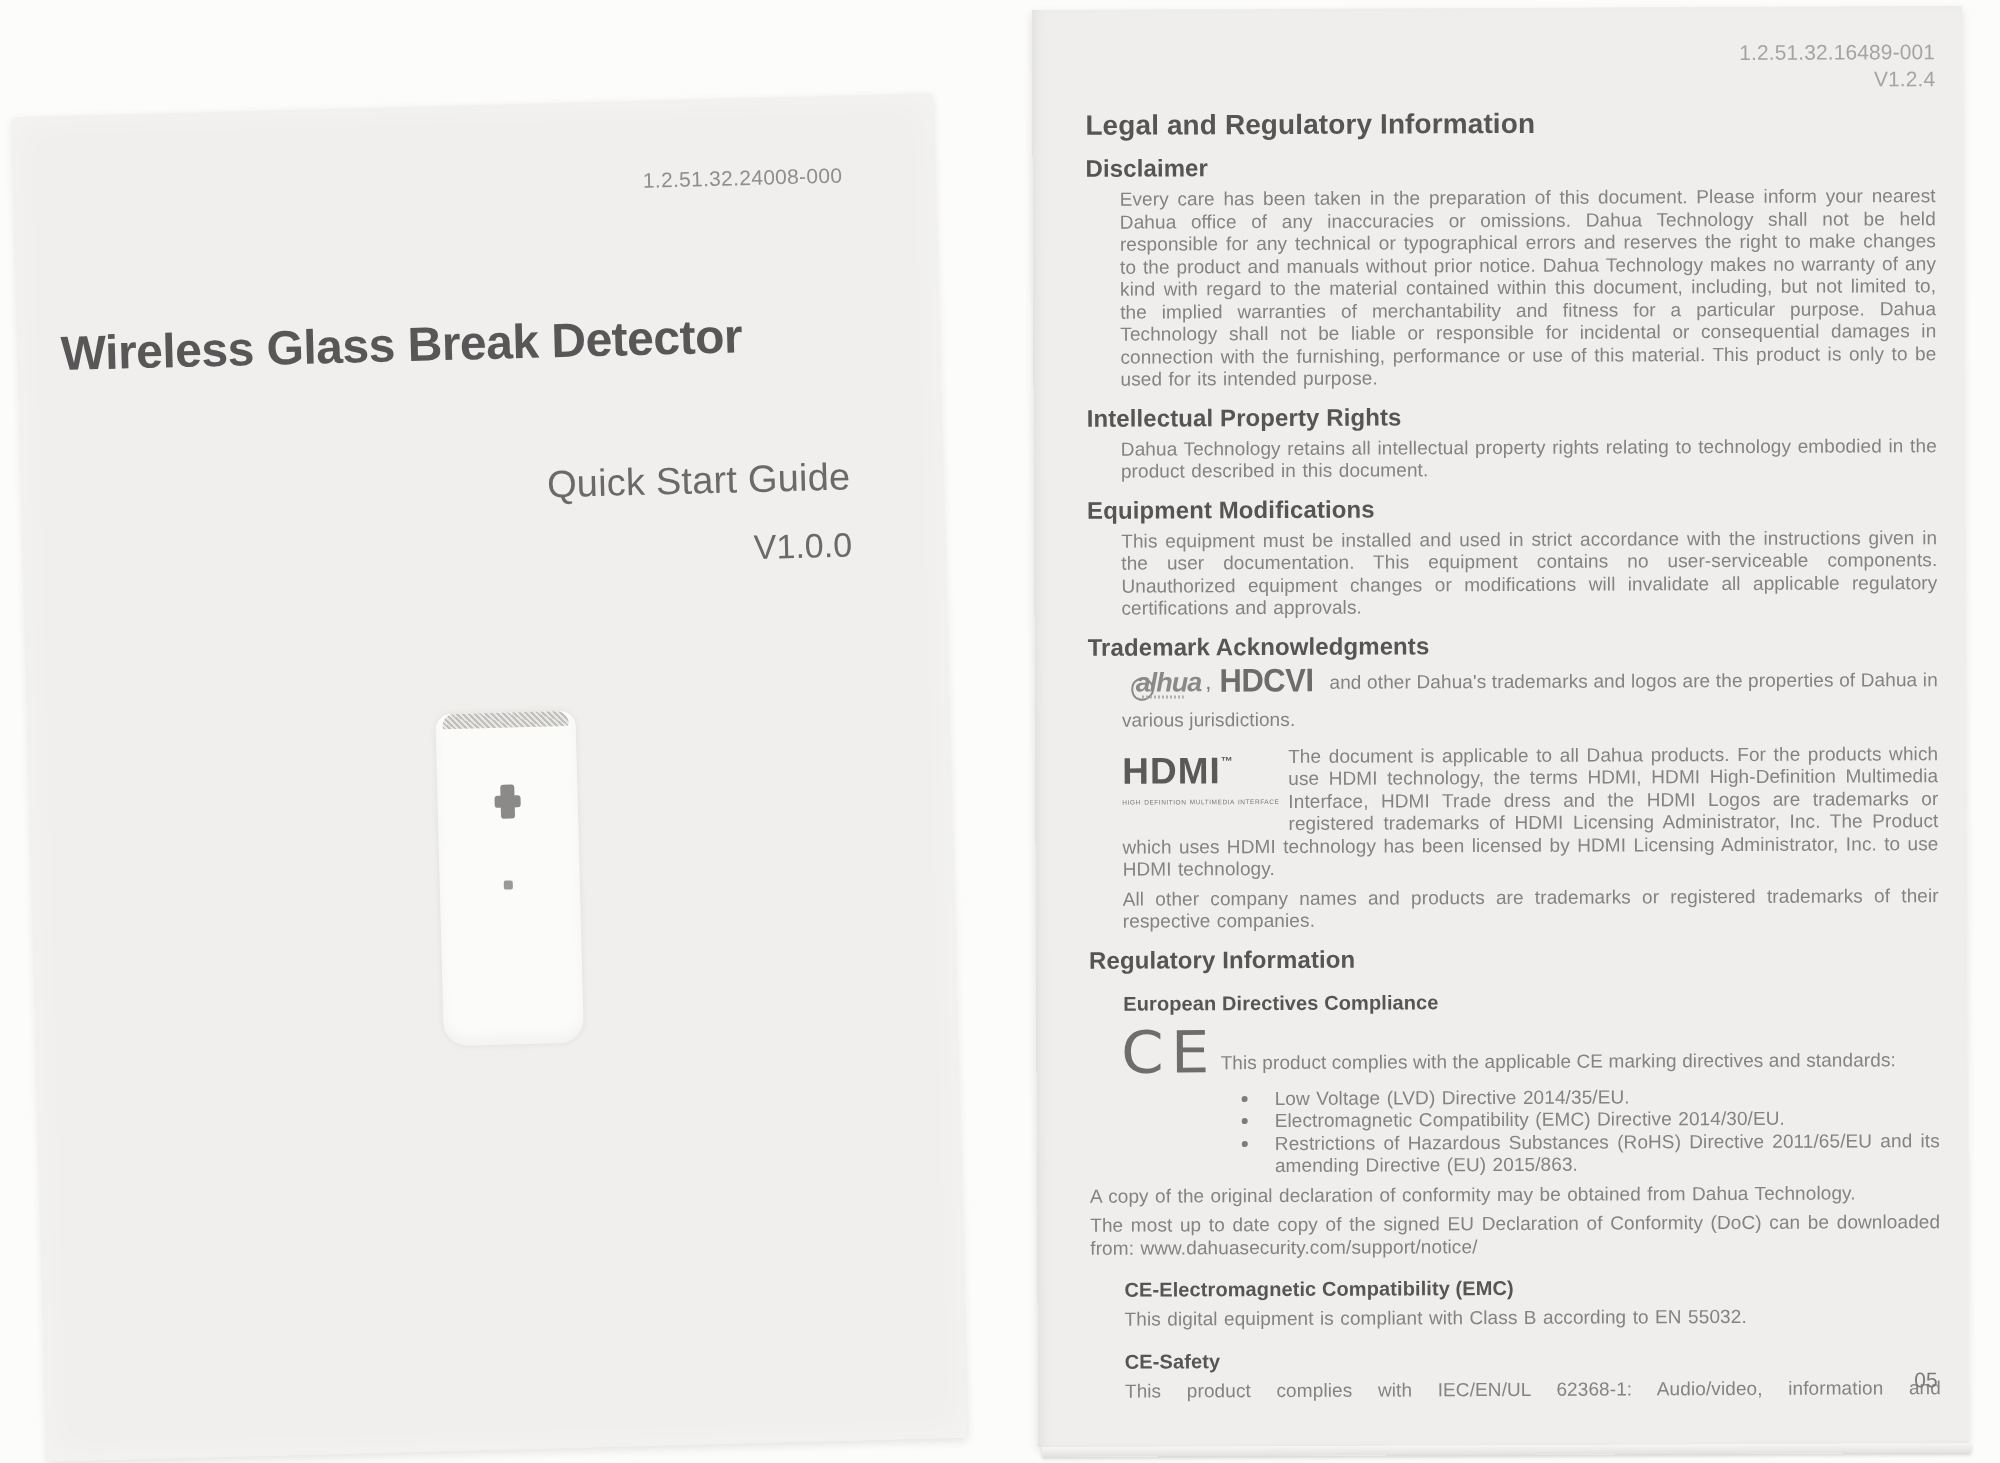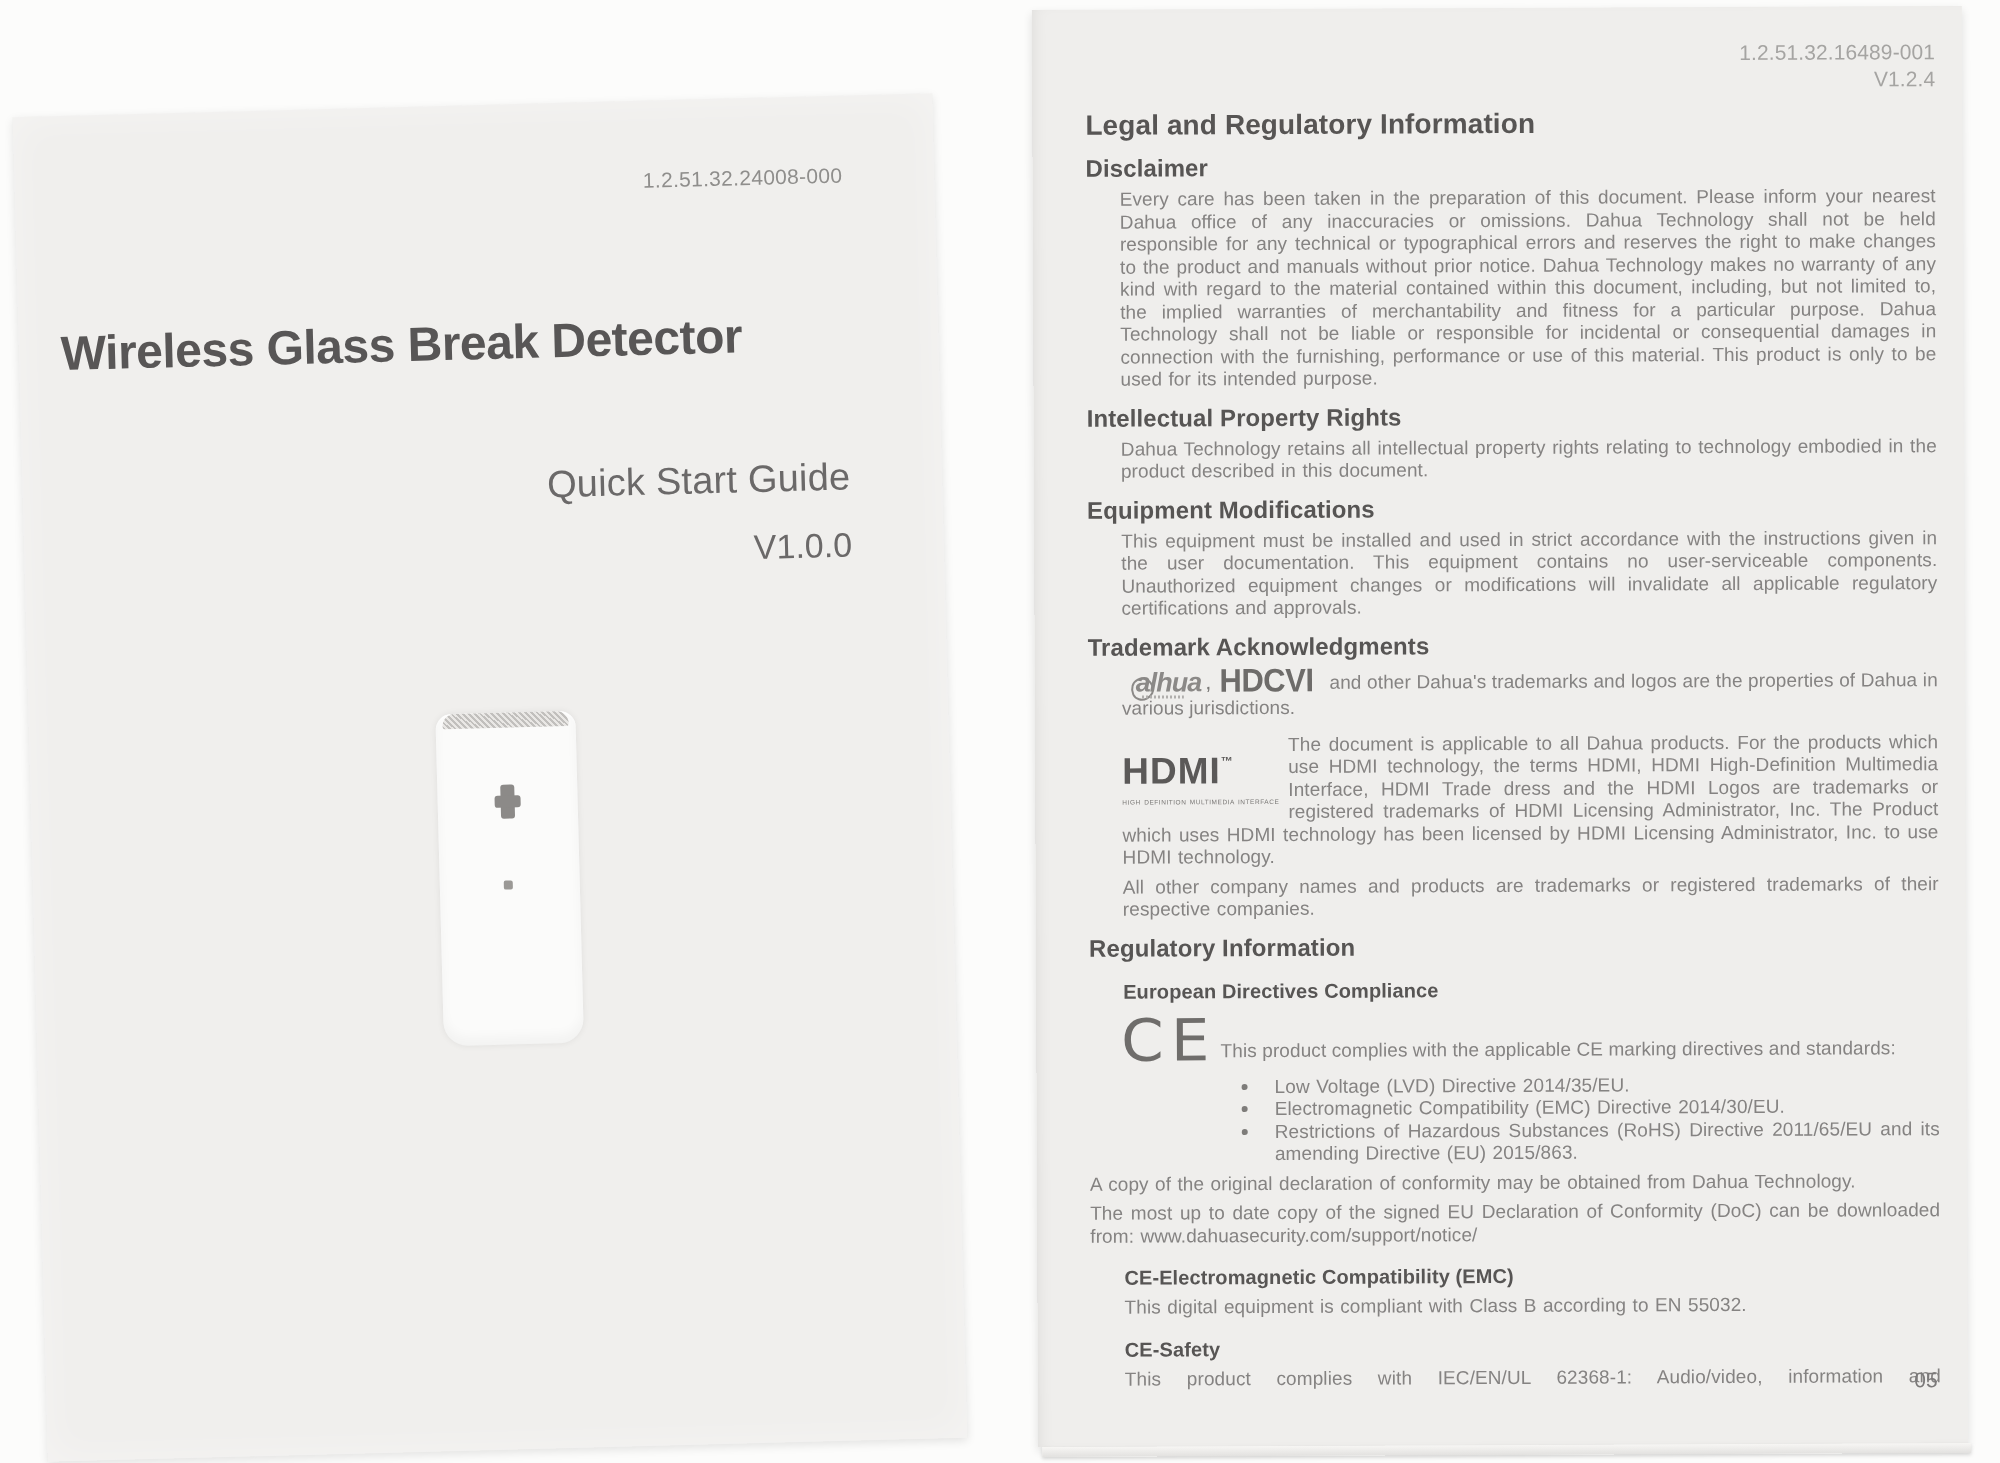--- a/index.html
+++ b/index.html
@@ -77,21 +77,21 @@
   .doc-meta{ text-align:right;color:#a5a4a2;font-size:21px;line-height:27px;margin-bottom:14px;}
   .legal-title{ margin:0 0 2px;font-size:28px;line-height:32px;font-weight:bold;color:#575554;}
   h2.sec{ margin:13px 0 0;font-size:24px;line-height:27px;font-weight:bold;color:#575554;}
   h3.subsec{ margin:18px 0 0 34px;font-size:20px;line-height:24px;font-weight:bold;color:#575554;}
   p.body{ margin:7px 0 0 34px;text-align:justify;word-spacing:1px;}
   p.flush{ margin-left:0;}
   p.justify-all{ text-align:justify;text-align-last:justify;}
   
   .tm-para{ margin:10px 0 0 34px;text-align:justify;}
   .dahua-logo{
-    display:inline-block;position:relative;margin:0 2px 4px 10px;padding-left:4px;
+    display:inline-block;position:relative;margin:0 2px 16px 10px;padding-left:4px;
     font-style:italic;font-weight:bold;font-size:27px;color:#8b8987;
     letter-spacing:-1px;vertical-align:-2px;
   }
   .dahua-logo::before{
     content:"";position:absolute;left:-1px;top:6px;width:19px;height:19px;
     border:2.5px solid #8b8987;border-radius:50% 50% 50% 50%/55% 55% 45% 45%;
     transform:rotate(-25deg);
   }
   .dahua-logo::after{ 
     content:"";position:absolute;left:10px;bottom:-5px;width:42px;height:3px;
@@ -99,21 +99,21 @@
   }
   .tm-sep{ font-size:22px;color:#7c7a78;margin:0 8px 0 2px;}
   .hdcvi-logo{
     display:inline-block;font-weight:800;font-size:31px;color:#6e6c6a;
     letter-spacing:-.5px;margin-right:16px;vertical-align:-2px;
     transform:scaleY(1.05);
   }
   
   .hdmi-para{ margin:14px 0 0 34px;text-align:justify;word-spacing:1px;}
   .hdmi-logo-block{
-    float:left;width:152px;height:64px;margin:16px 14px 2px 0;
+    float:left;width:152px;height:64px;margin:4px 14px 2px 0;
     text-align:left;
   }
   .hdmi-word{ font-weight:800;font-size:37px;line-height:36px;color:#5b5958;letter-spacing:1px;}
   .hdmi-tm{ font-size:12px;font-weight:bold;color:#5b5958;vertical-align:18px;}
   .hdmi-caption{
     font-size:6.5px;letter-spacing:.55px;color:#7c7a78;margin-top:2px;white-space:nowrap;
   }
   
   .ce-row{ display:flex;align-items:flex-end;margin:10px 0 0 34px;}
   .ce-mark{

